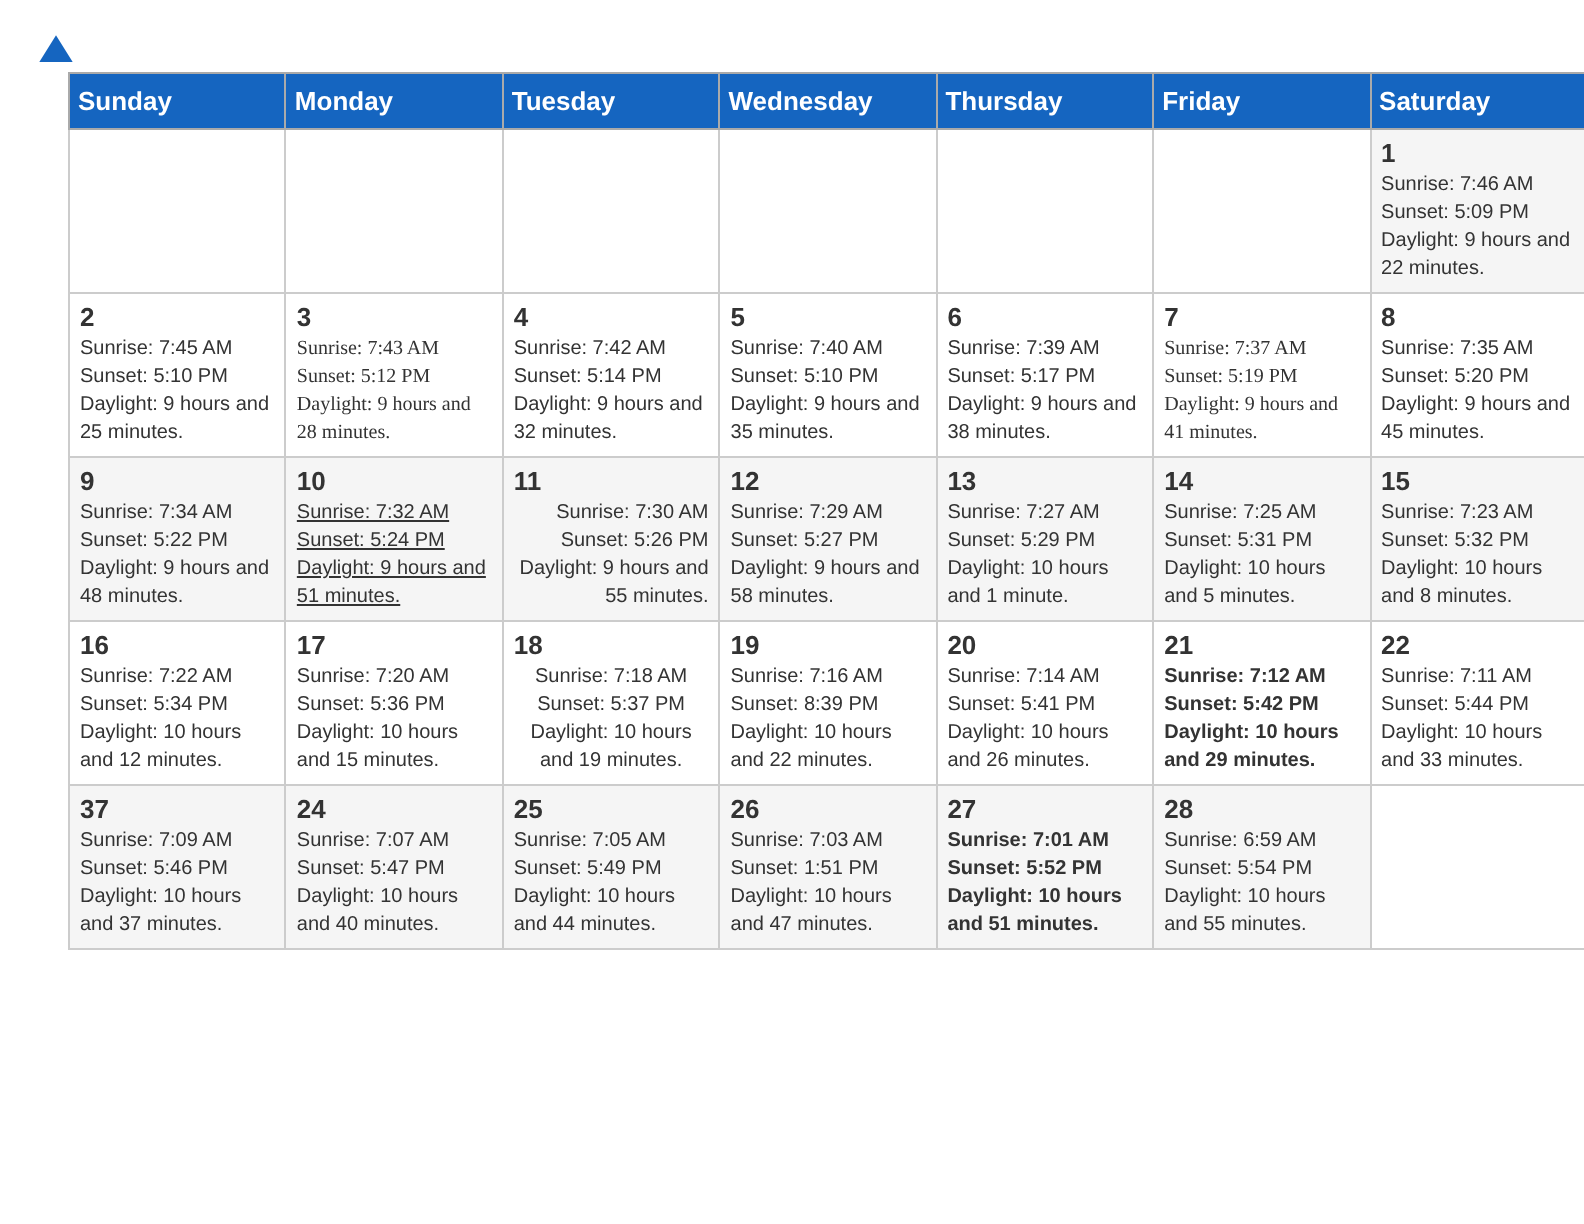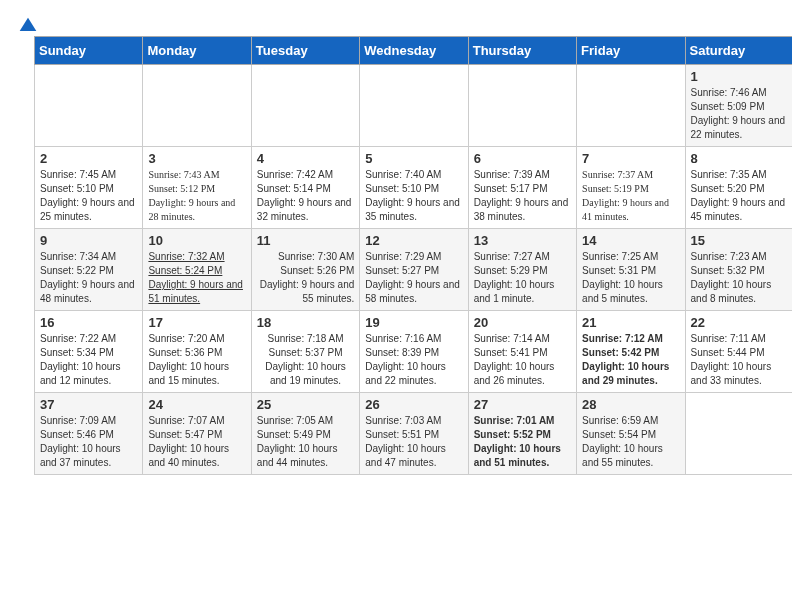--- a/index.html
+++ b/index.html
@@ -293,21 +293,21 @@
         </td>
         <td>
           <span class="day-number">25</span>
           <div class="day-info" style="white-space: pre-line;">Sunrise: 7:05 AM
 Sunset: 5:49 PM
 Daylight: 10 hours and 44 minutes.</div>
         </td>
         <td>
           <span class="day-number">26</span>
           <div class="day-info" style="white-space: pre-line;">Sunrise: 7:03 AM
-Sunset: 5:51 PM
+Sunset: 1:51 PM
 Daylight: 10 hours and 47 minutes.</div>
         </td>
         <td>
           <span class="day-number">27</span>
           <div class="day-info" style="white-space: pre-line; font-weight: bold;">Sunrise: 7:01 AM
 Sunset: 5:52 PM
 Daylight: 10 hours and 51 minutes.</div>
         </td>
         <td>
           <span class="day-number">28</span>

